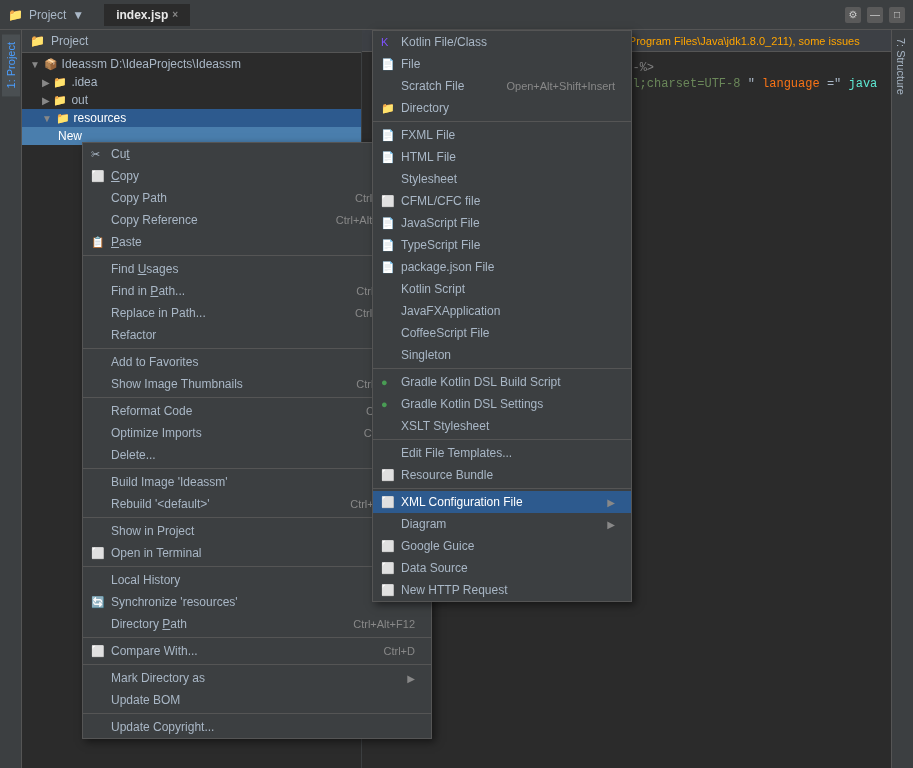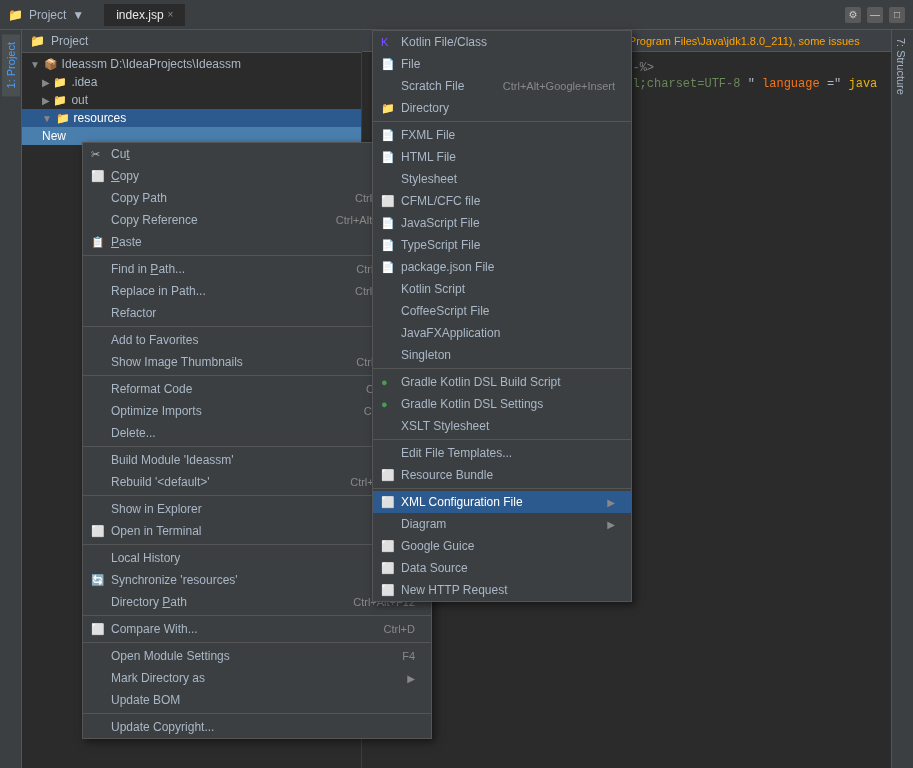--- a/index.html
+++ b/index.html
@@ -27,20 +27,21 @@
       display: flex;
       align-items: center;
       gap: 6px;
       font-size: 12px;
       color: #a9b7c6;
     }
     .title-bar-tabs {
       display: flex;
       align-items: center;
       margin-left: 20px;
+      font-weight: bold;
     }
     .tab-item {
       background: #4e5254;
       padding: 4px 12px;
       font-size: 12px;
       color: #a9b7c6;
       border-right: 1px solid #3c3f41;
       display: flex;
       align-items: center;
       gap: 4px;
@@ -132,21 +133,21 @@
       display: flex;
       align-items: center;
       gap: 4px;
       cursor: pointer;
       font-size: 12px;
       color: #a9b7c6;
     }
     .tree-item.selected { background: #2d5a8e; color: #fff; }
     .tree-item.highlighted { background: #4a7ead; color: #fff; }
     .indent-1 { padding-left: 20px; }
-    .indent-2 { padding-left: 20px; }
+    .indent-2 { padding-left: 36px; }
     .folder-icon { color: #e8a838; font-size: 11px; }
     .arrow { font-size: 10px; color: #888; }
 
     
     .context-menu {
       position: absolute;
       top: 112px;
       left: 60px;
       width: 350px;
       background: #3c3f41;
@@ -369,20 +370,24 @@
         <span>Copy Reference</span>
         <span class="shortcut">Ctrl+Alt+Shift+C</span>
       </div>
       <div class="ctx-item">
         <span class="ctx-icon">📋</span>
         <span><u>P</u>aste</span>
         <span class="shortcut">Ctrl+V</span>
       </div>
       <div class="ctx-separator"></div>
       <div class="ctx-item">
+        <span>Find <u>U</u>sages</span>
+        <span class="shortcut">Alt+F7</span>
+      </div>
+      <div class="ctx-item">
         <span>Find in <u>P</u>ath...</span>
         <span class="shortcut">Ctrl+Shift+F</span>
       </div>
       <div class="ctx-item">
         <span>Replace in Path...</span>
         <span class="shortcut">Ctrl+Shift+R</span>
       </div>
       <div class="ctx-item has-sub">
         <span>Refactor</span>
       </div>
@@ -402,29 +407,29 @@
       <div class="ctx-item">
         <span>Optimize Imports</span>
         <span class="shortcut">Ctrl+Alt+O</span>
       </div>
       <div class="ctx-item">
         <span>Delete...</span>
         <span class="shortcut">Delete</span>
       </div>
       <div class="ctx-separator"></div>
       <div class="ctx-item">
-        <span>Build Module 'Ideassm'</span>
+        <span>Build Image 'Ideassm'</span>
       </div>
       <div class="ctx-item">
         <span>Rebuild '&lt;default&gt;'</span>
         <span class="shortcut">Ctrl+Shift+F9</span>
       </div>
       <div class="ctx-separator"></div>
       <div class="ctx-item">
-        <span>Show in Explorer</span>
+        <span>Show in Project</span>
       </div>
       <div class="ctx-item">
         <span class="ctx-icon">⬜</span>
         <span>Open in Terminal</span>
       </div>
       <div class="ctx-separator"></div>
       <div class="ctx-item has-sub">
         <span>Local History</span>
       </div>
       <div class="ctx-item">
@@ -435,24 +440,20 @@
         <span>Directory <u>P</u>ath</span>
         <span class="shortcut">Ctrl+Alt+F12</span>
       </div>
       <div class="ctx-separator"></div>
       <div class="ctx-item">
         <span class="ctx-icon">⬜</span>
         <span>Compare With...</span>
         <span class="shortcut">Ctrl+D</span>
       </div>
       <div class="ctx-separator"></div>
-      <div class="ctx-item">
-        <span>Open Module Settings</span>
-        <span class="shortcut">F4</span>
-      </div>
       <div class="ctx-item has-sub">
         <span>Mark Directory as</span>
       </div>
       <div class="ctx-item">
         <span>Update BOM</span>
       </div>
       <div class="ctx-separator"></div>
       <div class="ctx-item">
         <span>Update Copyright...</span>
       </div>
@@ -463,21 +464,21 @@
       <div class="sub-item">
         <span class="sub-icon" style="color:#7f52ff;">K</span>
         <span>Kotlin File/Class</span>
       </div>
       <div class="sub-item">
         <span class="sub-icon">📄</span>
         <span>File</span>
       </div>
       <div class="sub-item">
         <span>Scratch File</span>
-        <span class="shortcut">Ctrl+Alt+Google+Insert</span>
+        <span class="shortcut">Open+Alt+Shift+Insert</span>
       </div>
       <div class="sub-item">
         <span class="sub-icon">📁</span>
         <span>Directory</span>
       </div>
       <div class="sub-separator"></div>
       <div class="sub-item">
         <span class="sub-icon">📄</span>
         <span>FXML File</span>
       </div>
@@ -501,24 +502,24 @@
         <span>TypeScript File</span>
       </div>
       <div class="sub-item">
         <span class="sub-icon">📄</span>
         <span>package.json File</span>
       </div>
       <div class="sub-item">
         <span>Kotlin Script</span>
       </div>
       <div class="sub-item">
+        <span>JavaFXApplication</span>
+      </div>
+      <div class="sub-item">
         <span>CoffeeScript File</span>
-      </div>
-      <div class="sub-item">
-        <span>JavaFXApplication</span>
       </div>
       <div class="sub-item">
         <span>Singleton</span>
       </div>
       <div class="sub-separator"></div>
       <div class="sub-item">
         <span class="sub-icon" style="color:#499c54;">●</span>
         <span>Gradle Kotlin DSL Build Script</span>
       </div>
       <div class="sub-item">
@@ -574,21 +575,21 @@
         <span class="line-num">2</span>
         <span class="code-text">
           <span style="color:#cc7832;">&lt;%@</span>
           <span style="color:#a9b7c6;"> page </span>
           <span style="color:#bababa;">contentType</span>
           <span style="color:#a9b7c6;">="</span>
           <span style="color:#6a8759;">text/html;charset=UTF-8</span>
           <span style="color:#a9b7c6;">" </span>
           <span style="color:#f97316;">language</span>
           <span style="color:#a9b7c6;">="</span>
-          <span style="color:#eab308;">java</span>
+          <span style="color:#5eead4;">java</span>
           <span style="color:#a9b7c6;">"</span>
         </span>
       </div>
       <div class="code-line">
         <span class="line-num">3</span>
         <span class="code-text">
           <span style="color:#e8bf6a;">&lt;!</span>
           <span style="color:#e8bf6a;">html</span>
           <span style="color:#a9b7c6;">&gt;</span>
         </span>

